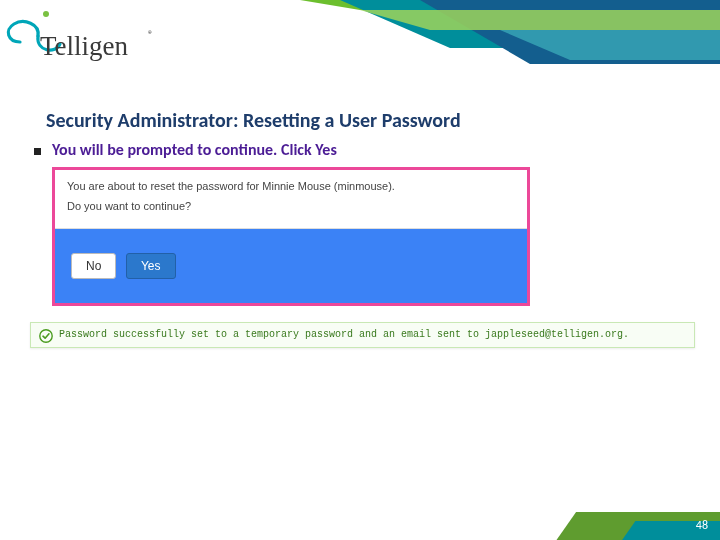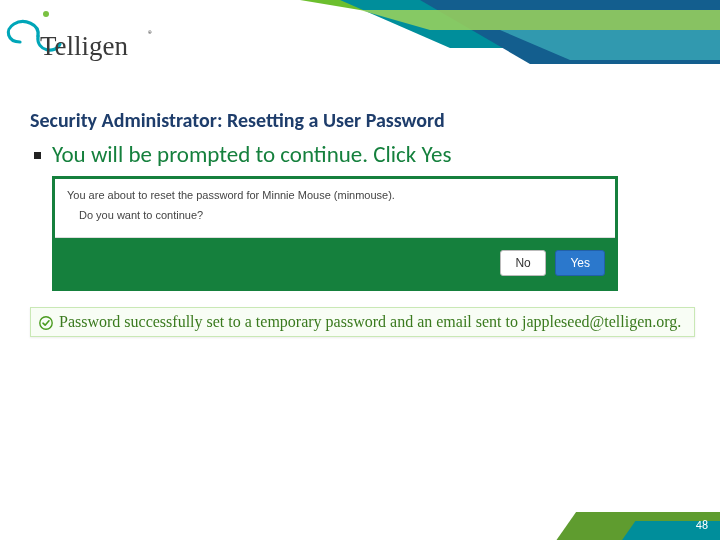--- a/index.html
+++ b/index.html
@@ -35,70 +35,71 @@
     position: absolute;
     left: 30px;
     right: 25px;
     top: 108px;
   }
 
   .title {
     font-size: 20px;
     font-weight: 700;
     color: #1e3d6b;
-    margin: 0 0 8px 0;
+    margin: 0 0 8px 16px;
   }
 
   ul.body {
     list-style: none;
     margin: 0;
     padding: 0;
   }
   ul.body > li {
     position: relative;
     padding-left: 22px;
-    font-size: 23px;
-    color: #15803d;
+    font-size: 16px;
+    color: #4c1d95;
     margin-bottom: 6px;
     line-height: 1.3;
+    font-weight: bold;
   }
   ul.body > li::before {
     content: "";
     position: absolute;
     left: 4px;
     top: 0.5em;
     width: 7px;
     height: 7px;
     background: #222;
   }
 
   .dialog-wrap {
     margin: 4px 4px 16px 22px;
-    width: 566px;
-    border: 3px solid #15803d;
+    width: 478px;
+    border: 3px solid #ec4899;
     box-sizing: border-box;
     background: #fff;
   }
   .dialog-msg {
     padding: 10px 12px 4px 12px;
     font-family: Arial, sans-serif;
     font-size: 11px;
     color: #444;
   }
   .dialog-q {
-    padding: 4px 12px 16px 24px;
+    padding: 4px 12px 16px 12px;
     font-family: Arial, sans-serif;
     font-size: 11px;
     color: #444;
   }
   .dialog-footer {
-    background: #15803d;
+    background: #3b82f6;
     border-top: 1px solid #ddd;
-    padding: 12px 10px;
-    text-align: right;
+    padding: 24px 10px;
+    text-align: left;
   }
   .btn {
     display: inline-block;
     font-family: Arial, sans-serif;
     font-size: 12px;
     padding: 5px 14px;
     border-radius: 3px;
     margin-left: 6px;
     cursor: pointer;
   }
@@ -124,22 +125,22 @@
     align-items: center;
     gap: 6px;
     box-shadow: 0 1px 2px rgba(0,0,0,0.08);
   }
   .notif-icon {
     width: 14px;
     height: 14px;
     flex: 0 0 14px;
   }
   .notif-text {
-    font-family: Liberation Serif, serif;
-    font-size: 16px;
+    font-family: Liberation Mono, monospace;
+    font-size: 10px;
     color: #3a7a1e;
   }
 
   .footer {
     position: absolute;
     right: 0;
     bottom: 0;
     width: 615px;
     height: 30px;
   }

